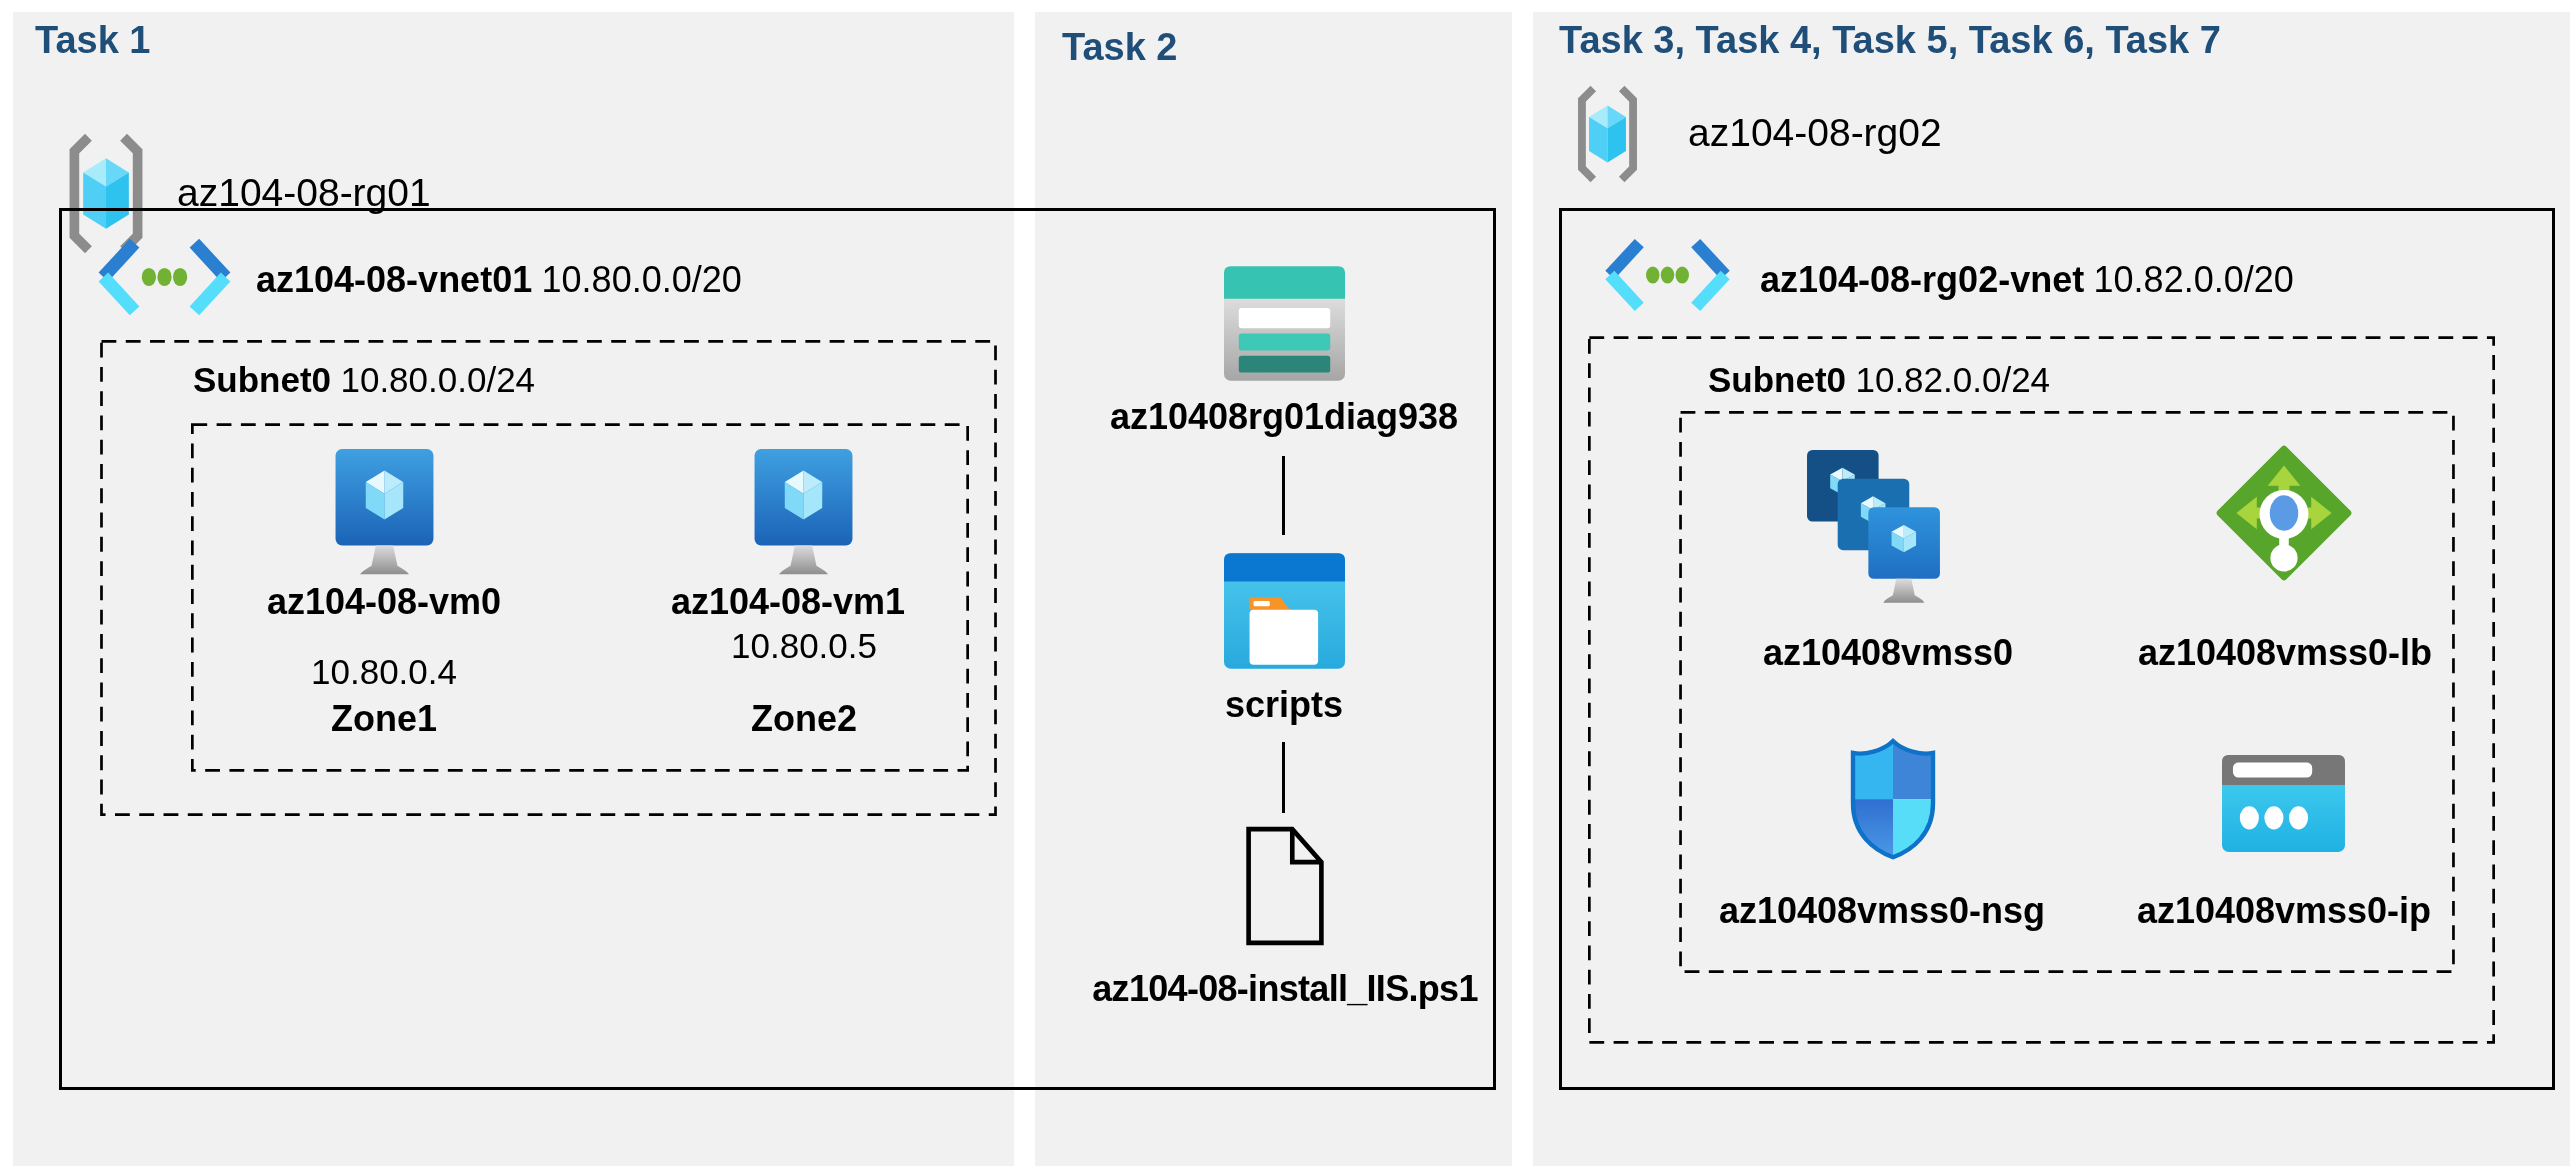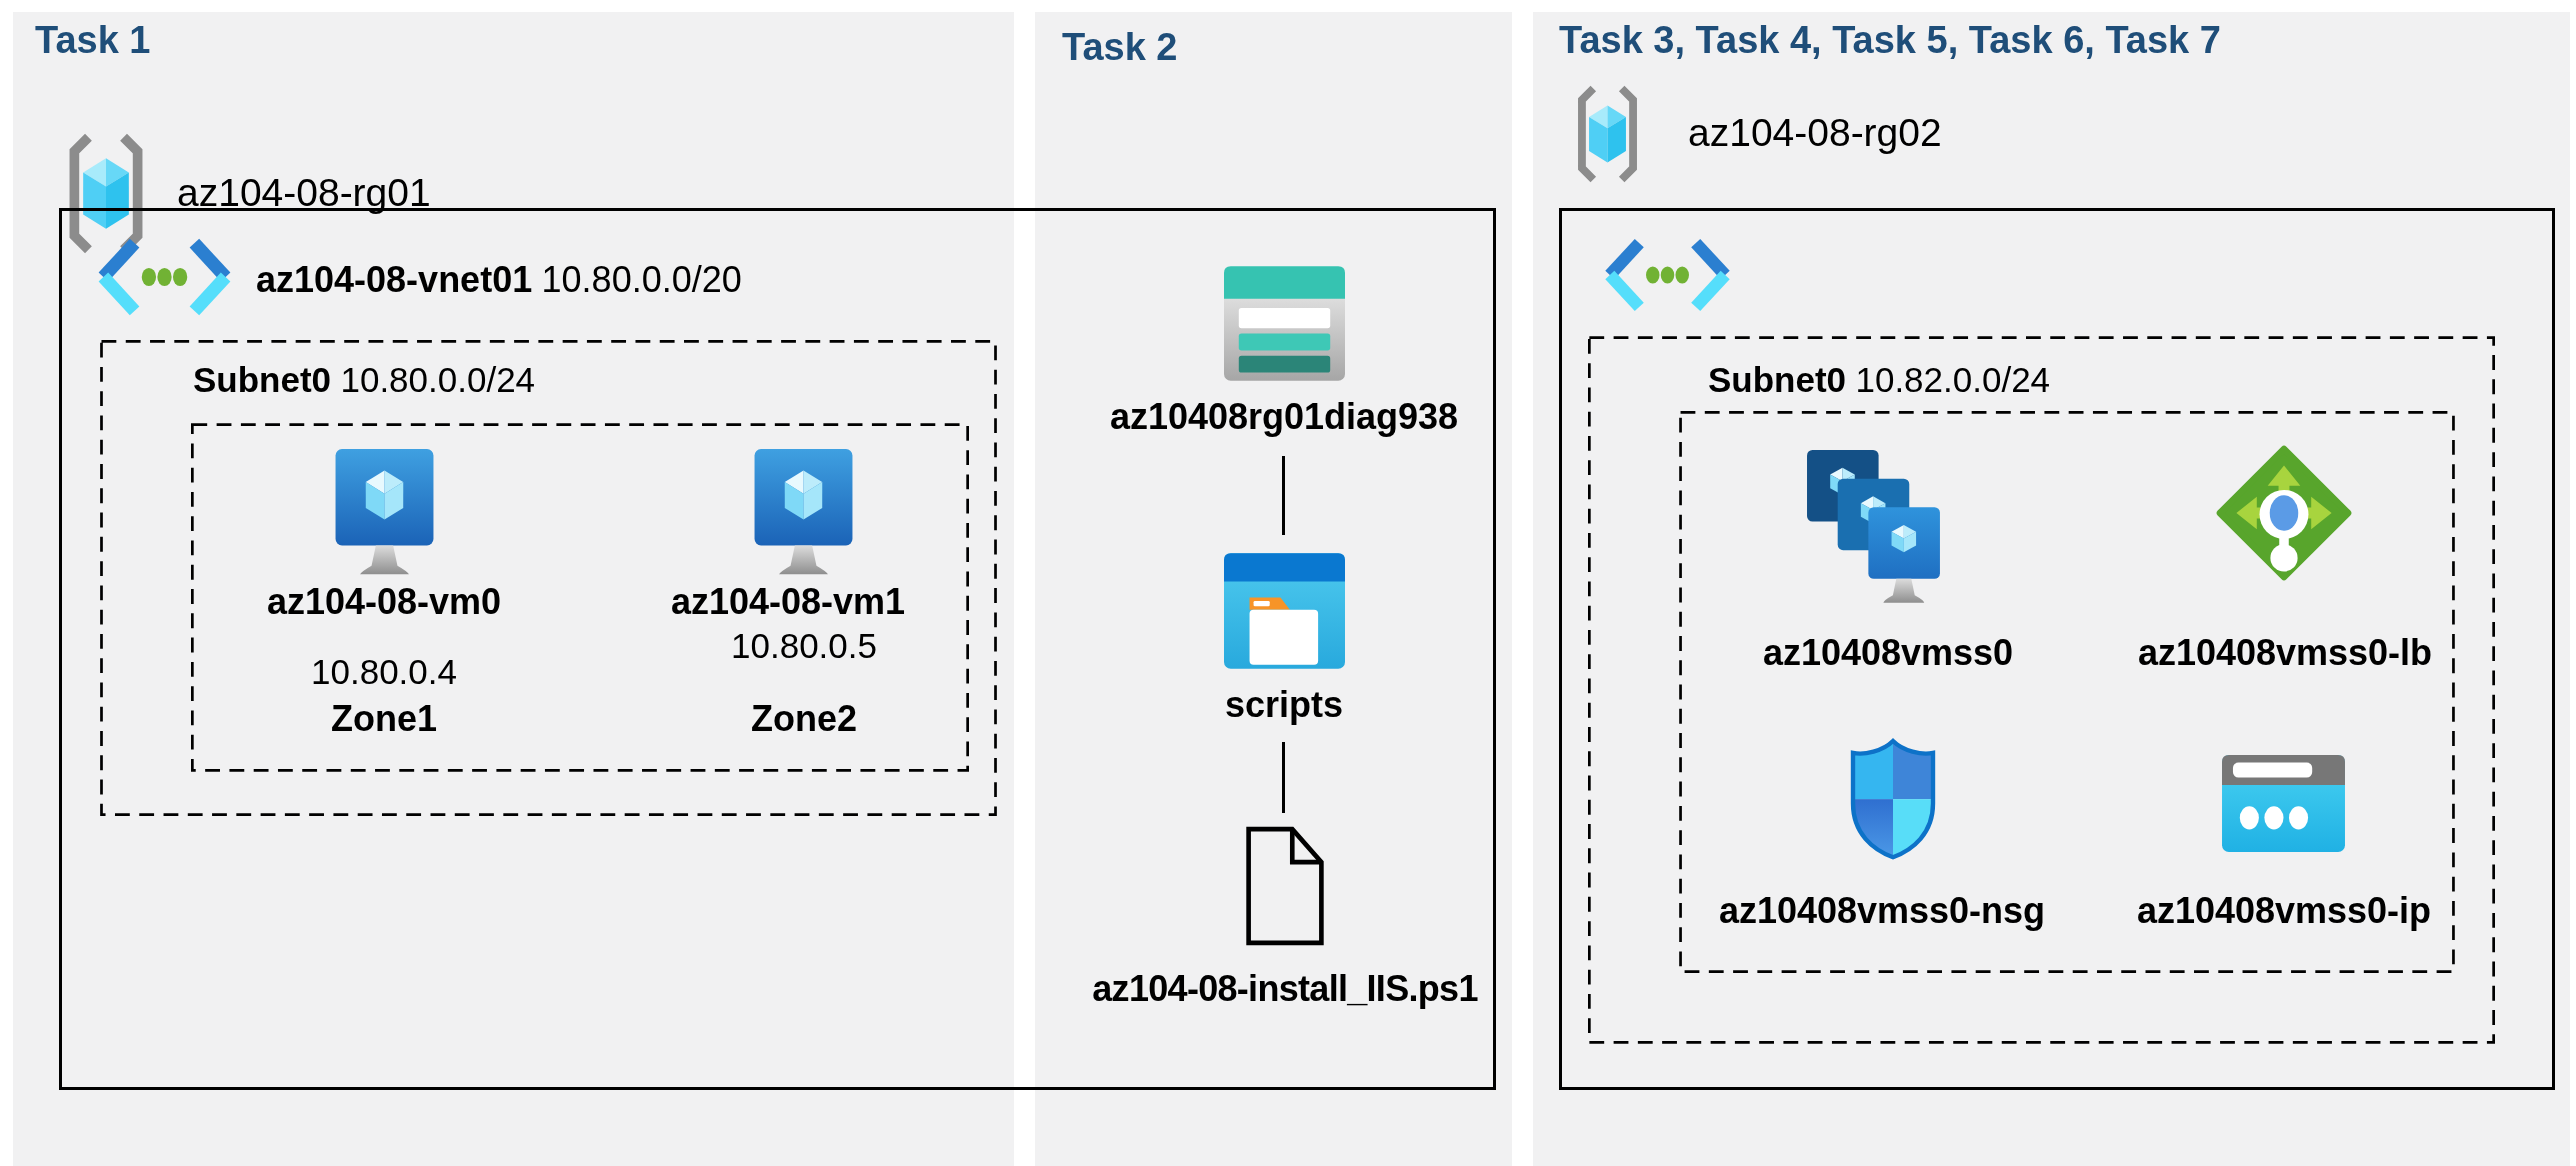--- a/index.html
+++ b/index.html
@@ -180,20 +180,23 @@
 
   <svg class="icon" style="left:1600px;top:237px;" width="135" height="76" viewBox="0 0 220 120">
     <path d="M64,8 L16,60" stroke="#2B7FD0" stroke-width="20" fill="none"></path>
     <path d="M16,60 L64,112" stroke="#55DEFB" stroke-width="20" fill="none"></path>
     <path d="M156,8 L204,60" stroke="#2B7FD0" stroke-width="20" fill="none"></path>
     <path d="M204,60 L156,112" stroke="#55DEFB" stroke-width="20" fill="none"></path>
     <ellipse cx="86" cy="60" rx="11" ry="14" fill="#71B234"></ellipse>
     <ellipse cx="110" cy="60" rx="11" ry="14" fill="#71B234"></ellipse>
     <ellipse cx="134" cy="60" rx="11" ry="14" fill="#71B234"></ellipse>
   </svg>
+  <div class="lbl vnet-lbl combo" style="left:1760px;top:259px;">
+    <span class="b">az104-08-rg02-vnet</span><span>10.82.0.0/20</span>
+  </div>
 
   <svg class="dashed-box" style="left:1588px;top:336px;" width="907" height="708" viewBox="0 0 1346 1050">
     <rect x="2" y="2" width="1342" height="1046" fill="none" stroke="#000" stroke-width="4" stroke-dasharray="22 14"></rect>
   </svg>
   <div class="lbl subnet-lbl combo" style="left:1708px;top:360px;">
     <span class="b">Subnet0</span><span>10.82.0.0/24</span>
   </div>
 
   <svg class="dashed-box" style="left:1679px;top:411px;" width="776" height="562" viewBox="0 0 1151 834">
     <rect x="2" y="2" width="1147" height="830" fill="none" stroke="#000" stroke-width="4" stroke-dasharray="22 14"></rect>

